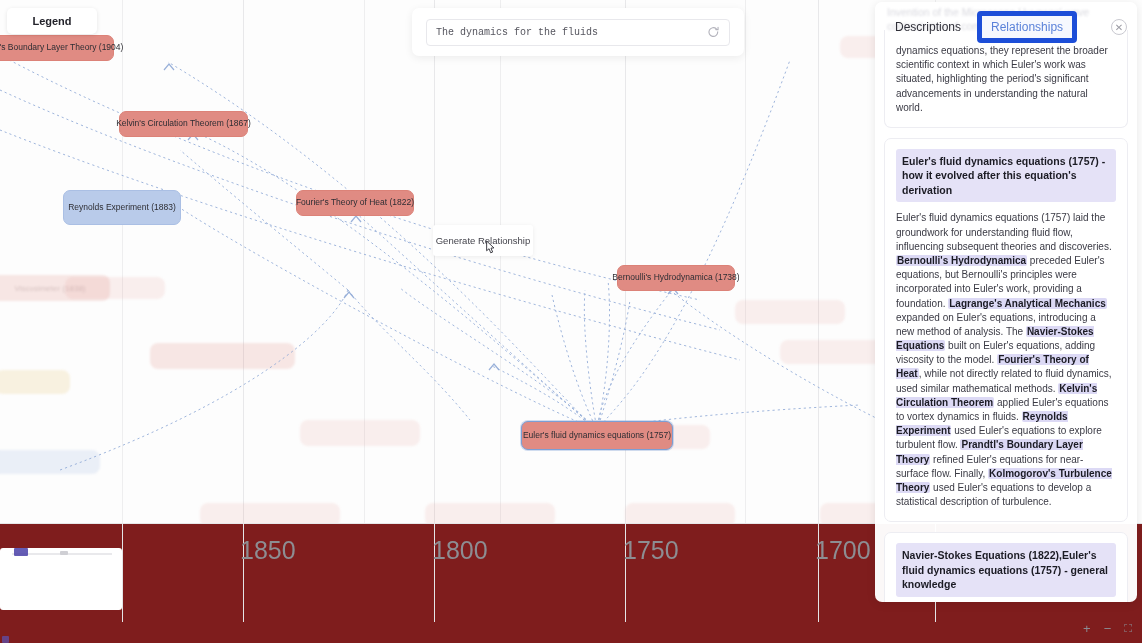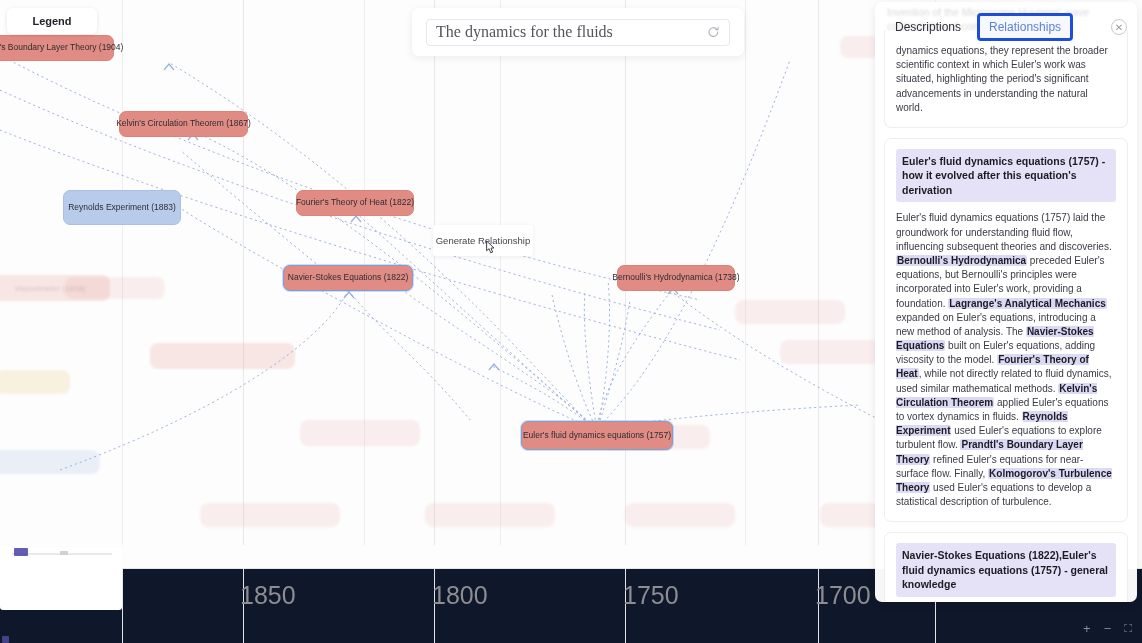--- a/index.html
+++ b/index.html
@@ -14,22 +14,22 @@
   #app { position: relative; width: 1142px; height: 643px; overflow: hidden; background:#fff; }
 
   
   #canvas { position:absolute; left:0; top:0; width:1142px; height:643px; background:#fdfdfd; }
 
   .vgrid { position:absolute; top:0; width:1px; height:545px; background:#eeeeef; }
   .vgrid.b { background:#e8e8ea; }
 
   
   #timeline {
-    position:absolute; left:0; bottom:0; width:1142px; height:75px;
-    background:#0f172a; border-top:1px solid #e7e7e9;
+    position:absolute; left:0; bottom:0; width:1142px; height:120px;
+    background:#7f1d1d; border-top:1px solid #e7e7e9;
   }
   #timeline .tgrid { position:absolute; top:0; width:1px; height:98px; background:#e4e4e6; }
   #timeline .tick {
     position:absolute; top:12px; font-size:25px; color:#8d8d92;
     letter-spacing:0px; font-family:"Liberation Sans", sans-serif;
   }
   
   #minimap-card {
     position:absolute; left:0; bottom:33px; width:122px; height:62px;
     background:#ffffff; border-radius:3px;
@@ -91,42 +91,42 @@
   #searchwrap {
     position:absolute; left:412px; top:8px; width:332px; height:48px;
     background:#fff; border-radius:7px; box-shadow:0 2px 9px rgba(0,0,0,.07);
     display:flex; align-items:center; padding:0 14px;
   }
   #searchbox {
     flex:1; height:27px; border:1px solid #e8e8ec; border-radius:4px;
     display:flex; align-items:center; padding:0 9px; background:#fff;
   }
   #searchbox input {
-    flex:1; border:none; outline:none; font-size:16px; color:#55555e;
-    font-family:Liberation Serif, serif; background:transparent;
+    flex:1; border:none; outline:none; font-size:10px; color:#55555e;
+    font-family:Liberation Mono, monospace; background:transparent;
   }
   #searchbox .sicon { width:13px; height:13px; color:#b4b4bd; flex:0 0 13px; }
 
   
   #panel {
     position:absolute; right:5px; top:2px; width:262px; height:600px;
     background:rgba(255,255,255,.97);
     border-radius:7px;
     box-shadow:0 2px 10px rgba(0,0,0,.09);
     overflow:hidden;
   }
   #panel-tabs {
     position:absolute; left:0; top:12px; width:262px; height:26px;
     display:flex; align-items:center; padding:0 10px; gap:6px; z-index:5;
   }
   .tab {
     font-size:12px; padding:4px 9px; border-radius:4px; cursor:pointer;
     color:#2f2f38; background:transparent; border:1px solid transparent;
   }
-  .tab.active { color:#5b82d9; background:#f6f8fe; border:3px solid #1d4ed8; }
+  .tab.active { color:#5b82d9; background:#f6f8fe; border:5px solid #1d4ed8; }
   #close-btn {
     margin-left:auto; width:16px; height:16px; border-radius:50%;
     border:1px solid #c9c9d0; color:#9a9aa3; font-size:10px;
     display:flex; align-items:center; justify-content:center; cursor:pointer;
     background:#fff;
   }
   
   #panel-ghost-text {
     position:absolute; left:12px; top:4px; width:240px; font-size:10.5px;
     color:rgba(130,130,150,.30); line-height:1.32; filter:blur(.9px); z-index:1;
@@ -234,23 +234,20 @@
     </div>
 
     <div class="node blue" style="left:63px; top:190px; width:118px; height:35px;">
       <span>Reynolds Experiment (1883)</span>
     </div>
 
     <div class="node red" style="left:296px; top:190px; width:118px; height:26px;">
       <span>Fourier's Theory of Heat (1822)</span>
     </div>
 
-    <div class="node red sel" style="left:283px; top:265px; width:130px; height:26px;">
-      <span>Navier-Stokes Equations (1822)</span>
-    </div>
 
     <div class="node red" style="left:617px; top:265px; width:118px; height:26px;">
       <span>Bernoulli's Hydrodynamica (1738)</span>
     </div>
 
 
     <div class="node red sel" style="left:521px; top:421px; width:152px; height:29px;">
       <span>Euler's fluid dynamics equations (1757)</span>
     </div>
 

